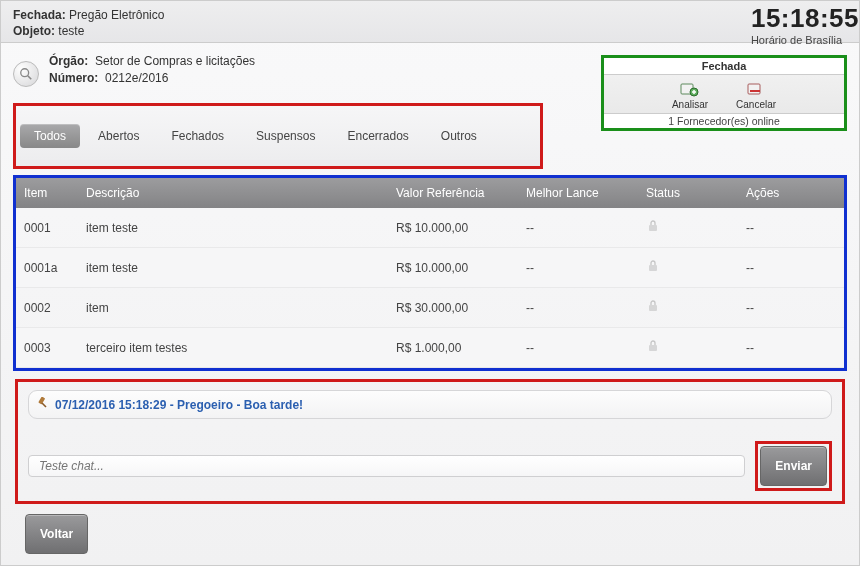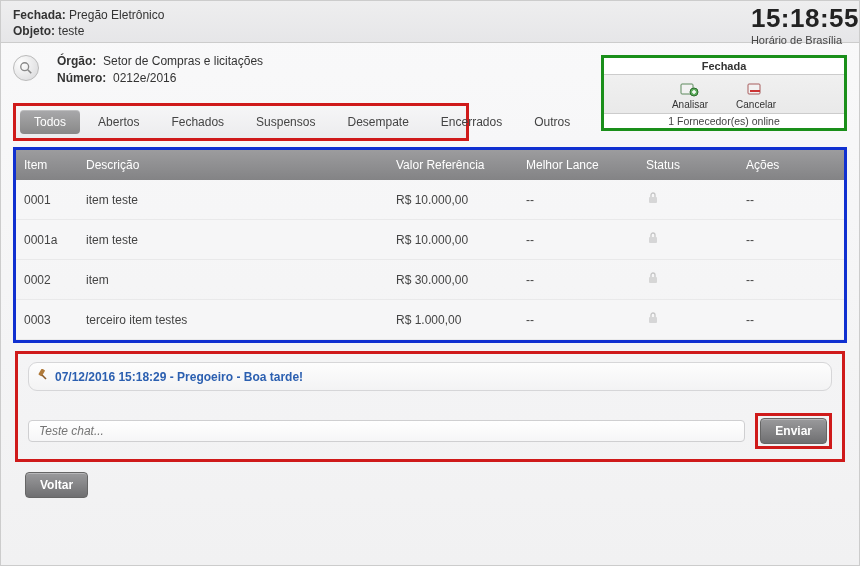--- a/index.html
+++ b/index.html
@@ -27,21 +27,21 @@
   }
   .topbar .line { font-size:12px; color:#333; line-height:16px; }
   .topbar .line b { font-weight:bold; }
   .clock {
     position:absolute; right:0; top:2px;
   }
   .clock .time { font-size:26px; font-weight:bold; color:#222; letter-spacing:0.5px; }
   .clock .tz { font-size:11px; color:#444; }
   
   .content { padding:10px 12px 8px 12px; position:relative; }
-  .org-row { display:flex; gap:18px; align-items:flex-start; }
+  .org-row { display:flex; gap:10px; align-items:flex-end; }
   .mag {
     width:26px; height:26px; border-radius:50%;
     background:radial-gradient(circle at 30% 30%, #fefefe, #d6d6d8);
     border:1px solid #bbb; margin-top:2px;
     display:flex; align-items:center; justify-content:center;
   }
   .mag svg { width:14px; height:14px; }
   .org-info .line { font-size:12px; color:#333; line-height:17px; }
   .org-info .line b { font-weight:bold; }
 
@@ -64,24 +64,24 @@
   .sb-btn .ico { width:20px; height:16px; margin:0 auto 2px auto; display:flex; align-items:center; justify-content:center; }
   .status-box .footer {
     background:#fff; text-align:center; padding:1px 0;
     border-top:1px solid #ccc; font-size:10.5px;
   }
 
   
   .tabs-wrap {
     margin-top:16px;
     border:3px solid #cf1a1a;
-    padding:4px 4px;
+    padding:18px 4px;
     background:linear-gradient(#f6f6f7,#ececee);
     display:flex; gap:4px; align-items:center;
-    width:456px;
+    width:530px;
   }
   .tab {
     padding:5px 14px; color:#444; font-size:12px;
     cursor:pointer; border-radius:4px;
   }
   .tab.active {
     background:linear-gradient(#a9a9ab,#888);
     color:#fff;
     box-shadow:inset 0 1px 0 rgba(255,255,255,0.25);
   }
@@ -138,21 +138,21 @@
     background:linear-gradient(#fff,#f6f6f7);
     font-style:italic;
   }
   .send-btn {
     border:3px solid #cf1a1a;
     padding:2px;
   }
   .btn {
     background:linear-gradient(#9a9a9c,#6f6f71);
     color:#fff; border:1px solid #666; border-radius:4px;
-    padding:5px 14px; font-size:12px; font-weight:bold;
+    padding:12px 14px; font-size:12px; font-weight:bold;
     cursor:pointer;
     box-shadow:inset 0 1px 0 rgba(255,255,255,0.3);
   }
   .back-btn {
     margin:10px 0 0 12px; display:inline-block;
   }
 </style>
 </head>
 <body>
 
@@ -219,21 +219,20 @@
         </div>
       </div>
     </div>
 
     
     <div class="tabs-wrap">
       <div class="tab active">Todos</div>
       <div class="tab">Abertos</div>
       <div class="tab">Fechados</div>
       <div class="tab">Suspensos</div>
-      <div class="tab">Desempate</div>
       <div class="tab">Encerrados</div>
       <div class="tab">Outros</div>
     </div>
 
     
     <div class="table-wrap">
       <div class="thead">
         <div class="col-item">Item</div>
         <div class="col-desc">Descrição</div>
         <div class="col-val">Valor Referência</div>

